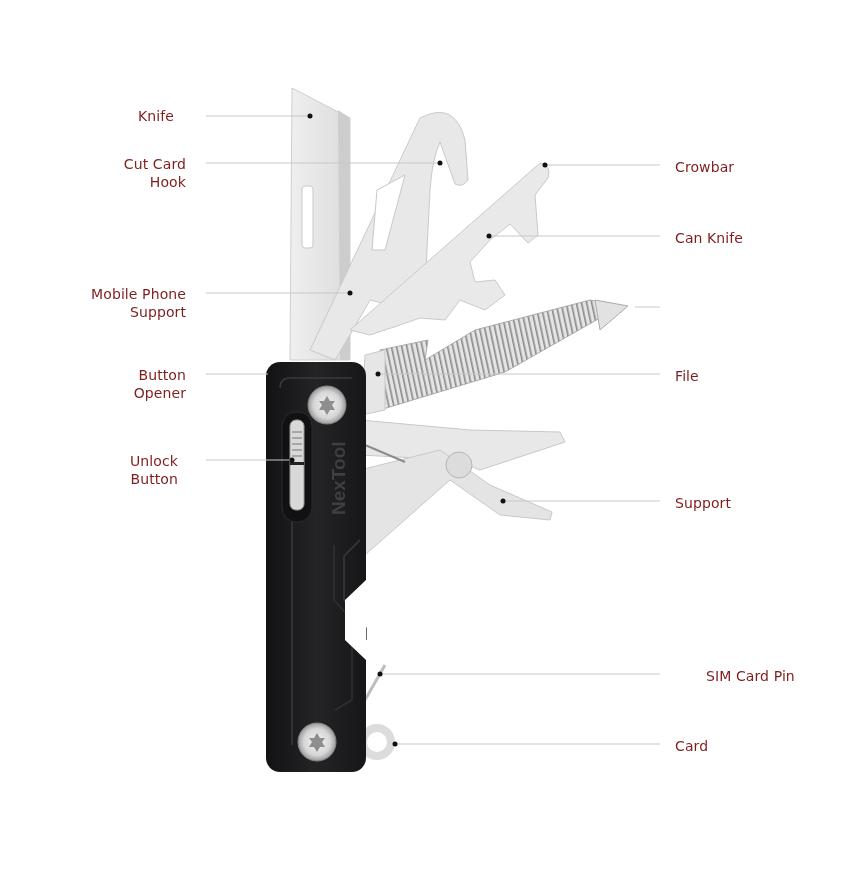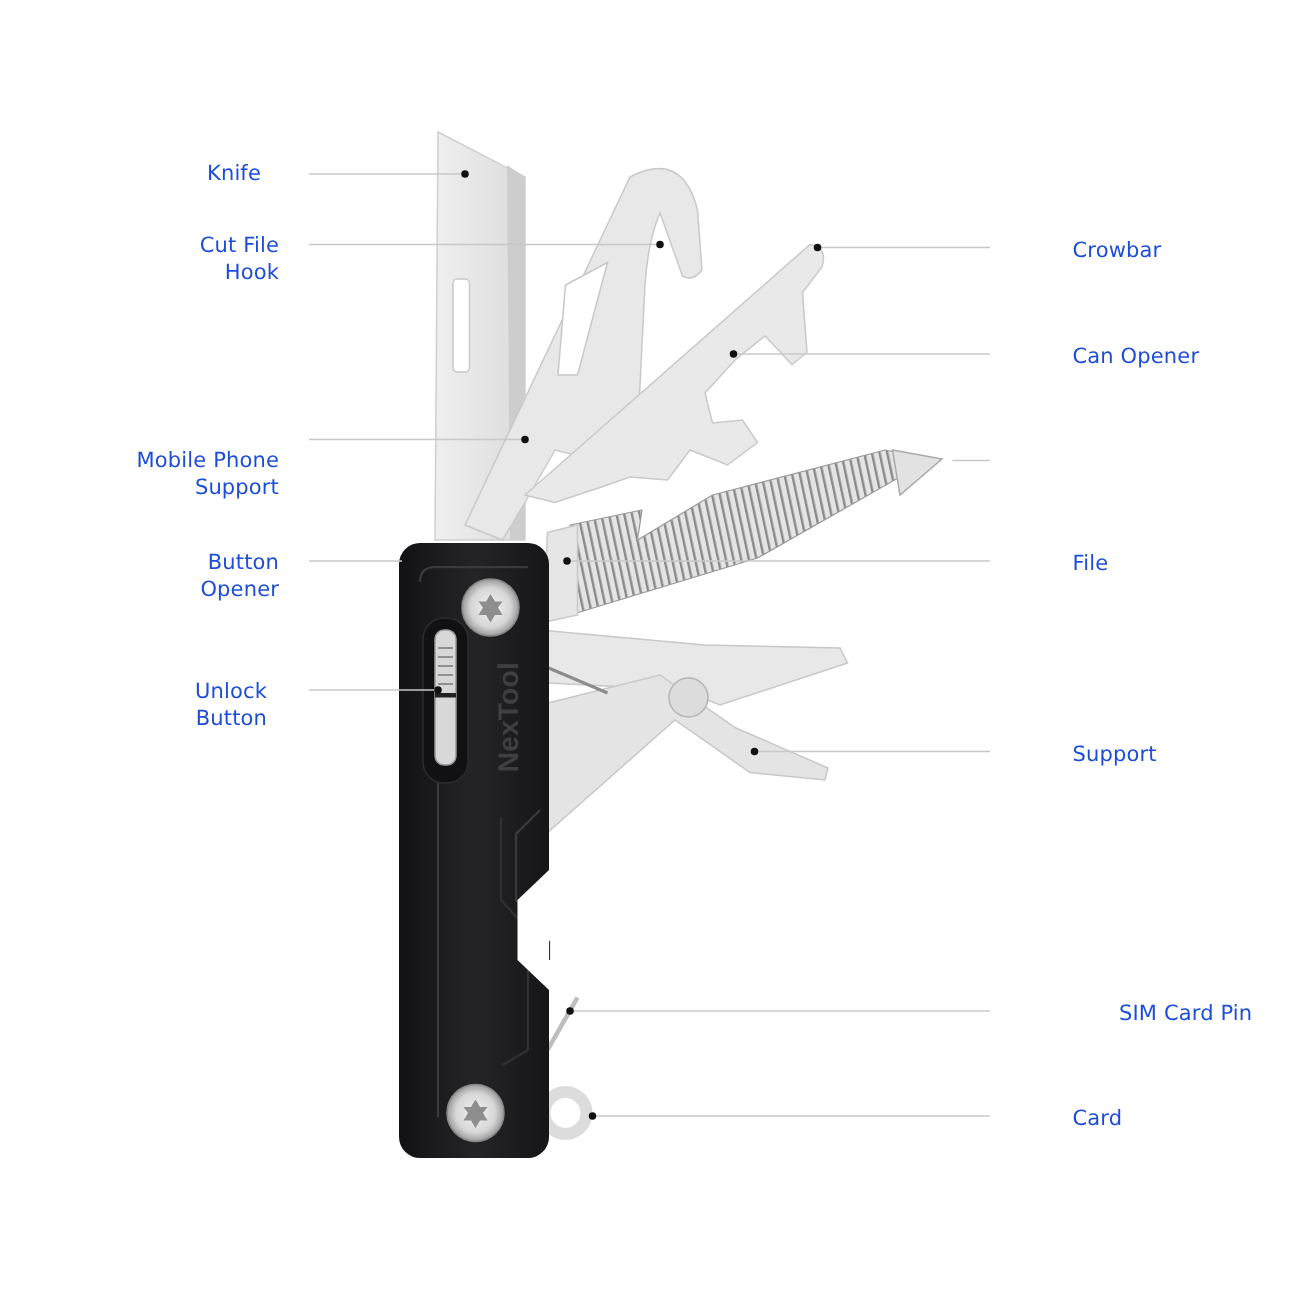--- a/index.html
+++ b/index.html
@@ -1,21 +1,21 @@
 <!DOCTYPE html>
 <html><head>
 <meta charset="utf-8">
 <style>
   html, body { margin: 0; padding: 0; background: #ffffff; }
   body { width: 860px; height: 873px; position: relative; overflow: hidden;
          font-family: "DejaVu Sans", "Liberation Sans", sans-serif; }
   #stage { position: absolute; left: 0; top: 0; width: 860px; height: 873px; }
-  .label { position: absolute; font-size: 14px; color: #1d4ed8; line-height: 18px; white-space: pre-line; letter-spacing: 0.1px; }
+  .label { position: absolute; font-size: 14px; color: #7f1d1d; line-height: 18px; white-space: pre-line; letter-spacing: 0.1px; }
   .label.left { text-align: right; }
-  .label.right { text-align: center; margin-left: 40px; }
+  .label.right { text-align: center; }
 </style>
 </head>
 <body>
 
 <div id="stage">
   <svg width="860" height="873" viewBox="0 0 860 873" xmlns="http://www.w3.org/2000/svg">
     <defs>
       <linearGradient id="steelG" x1="0" x2="1" y1="0" y2="0">
         <stop offset="0" stop-color="#efefef"></stop>
         <stop offset="1" stop-color="#dcdcdc"></stop>
@@ -122,29 +122,29 @@
       <circle cx="378" cy="374" r="2.5"></circle>
       <circle cx="292" cy="460" r="2.5"></circle>
       <circle cx="503" cy="501" r="2.5"></circle>
       <circle cx="380" cy="674" r="2.5"></circle>
       <circle cx="395" cy="744" r="2.5"></circle>
     </g>
   </svg>
 
   
   <div class="label left" style="right:686px; top:107px;">Knife</div>
-  <div class="label left" style="right:674px; top:155px;">Cut File
+  <div class="label left" style="right:674px; top:155px;">Cut Card
 Hook</div>
-  <div class="label left" style="right:674px; top:298px;">Mobile Phone
+  <div class="label left" style="right:674px; top:285px;">Mobile Phone
 Support</div>
   <div class="label left" style="right:674px; top:366px;">Button
 Opener</div>
   <div class="label left" style="right:682px; top:452px;">Unlock
 Button</div>
 
   
   <div class="label right" style="left:675px; top:158px;">Crowbar</div>
-  <div class="label right" style="left:675px; top:229px;">Can Opener</div>
+  <div class="label right" style="left:675px; top:229px;">Can Knife</div>
   <div class="label right" style="left:675px; top:367px;">File</div>
   <div class="label right" style="left:675px; top:494px;">Support</div>
   <div class="label right" style="left:706px; top:667px;">SIM Card Pin</div>
   <div class="label right" style="left:675px; top:737px;">Card</div>
 </div>
 
 </body></html>

